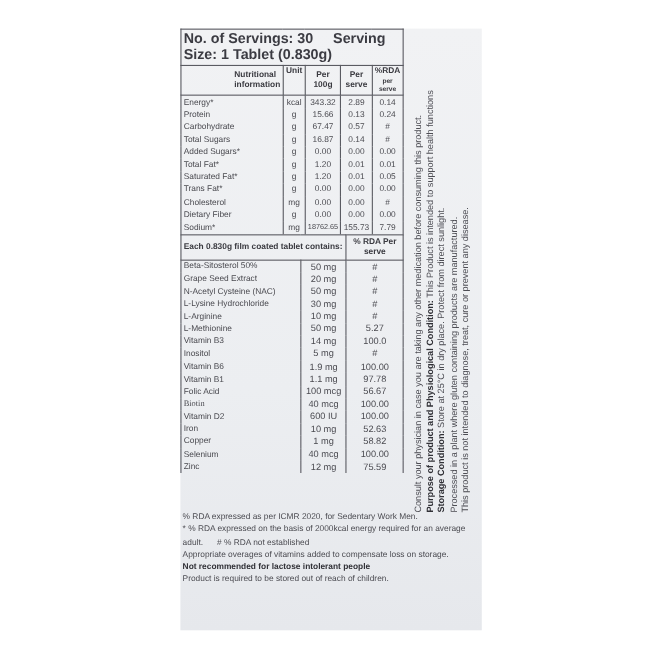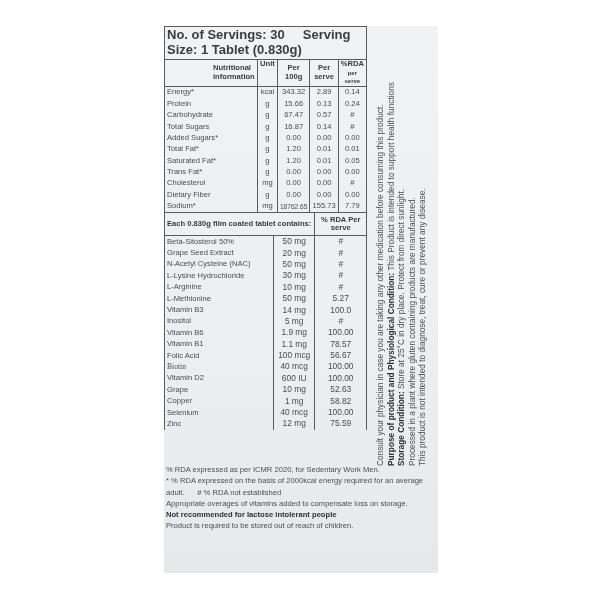--- a/index.html
+++ b/index.html
@@ -181,39 +181,39 @@
             <td class="rda">#</td>
           </tr>
           <tr class="body">
             <td class="nm" style="width: 108px;">Vitamin B6</td>
             <td class="amt" style="width: 38px;">1.9 mg</td>
             <td class="rda">100.00</td>
           </tr>
           <tr class="body">
             <td class="nm" style="width: 108px;">Vitamin B1</td>
             <td class="amt" style="width: 38px;">1.1 mg</td>
-            <td class="rda">78.57</td>
+            <td class="rda">97.78</td>
           </tr>
           <tr class="body">
             <td class="nm" style="width: 108px;">Folic Acid</td>
             <td class="amt" style="width: 38px;">100 mcg</td>
             <td class="rda">56.67</td>
           </tr>
           <tr class="body">
             <td class="nm" style="width: 108px; font-family: Liberation Serif, serif;">Biotin</td>
             <td class="amt" style="width: 38px;">40 mcg</td>
             <td class="rda">100.00</td>
           </tr>
           <tr class="body">
             <td class="nm" style="width: 108px;">Vitamin D2</td>
             <td class="amt" style="width: 38px;">600 IU</td>
             <td class="rda">100.00</td>
           </tr>
           <tr class="body">
-            <td class="nm" style="width: 108px;">Grape</td>
+            <td class="nm" style="width: 108px;">Iron</td>
             <td class="amt" style="width: 38px;">10 mg</td>
             <td class="rda">52.63</td>
           </tr>
           <tr class="body">
             <td class="nm" style="width: 108px;">Copper</td>
             <td class="amt" style="width: 38px;">1 mg</td>
             <td class="rda">58.82</td>
           </tr>
           <tr class="body">
             <td class="nm" style="width: 108px;">Selenium</td>

